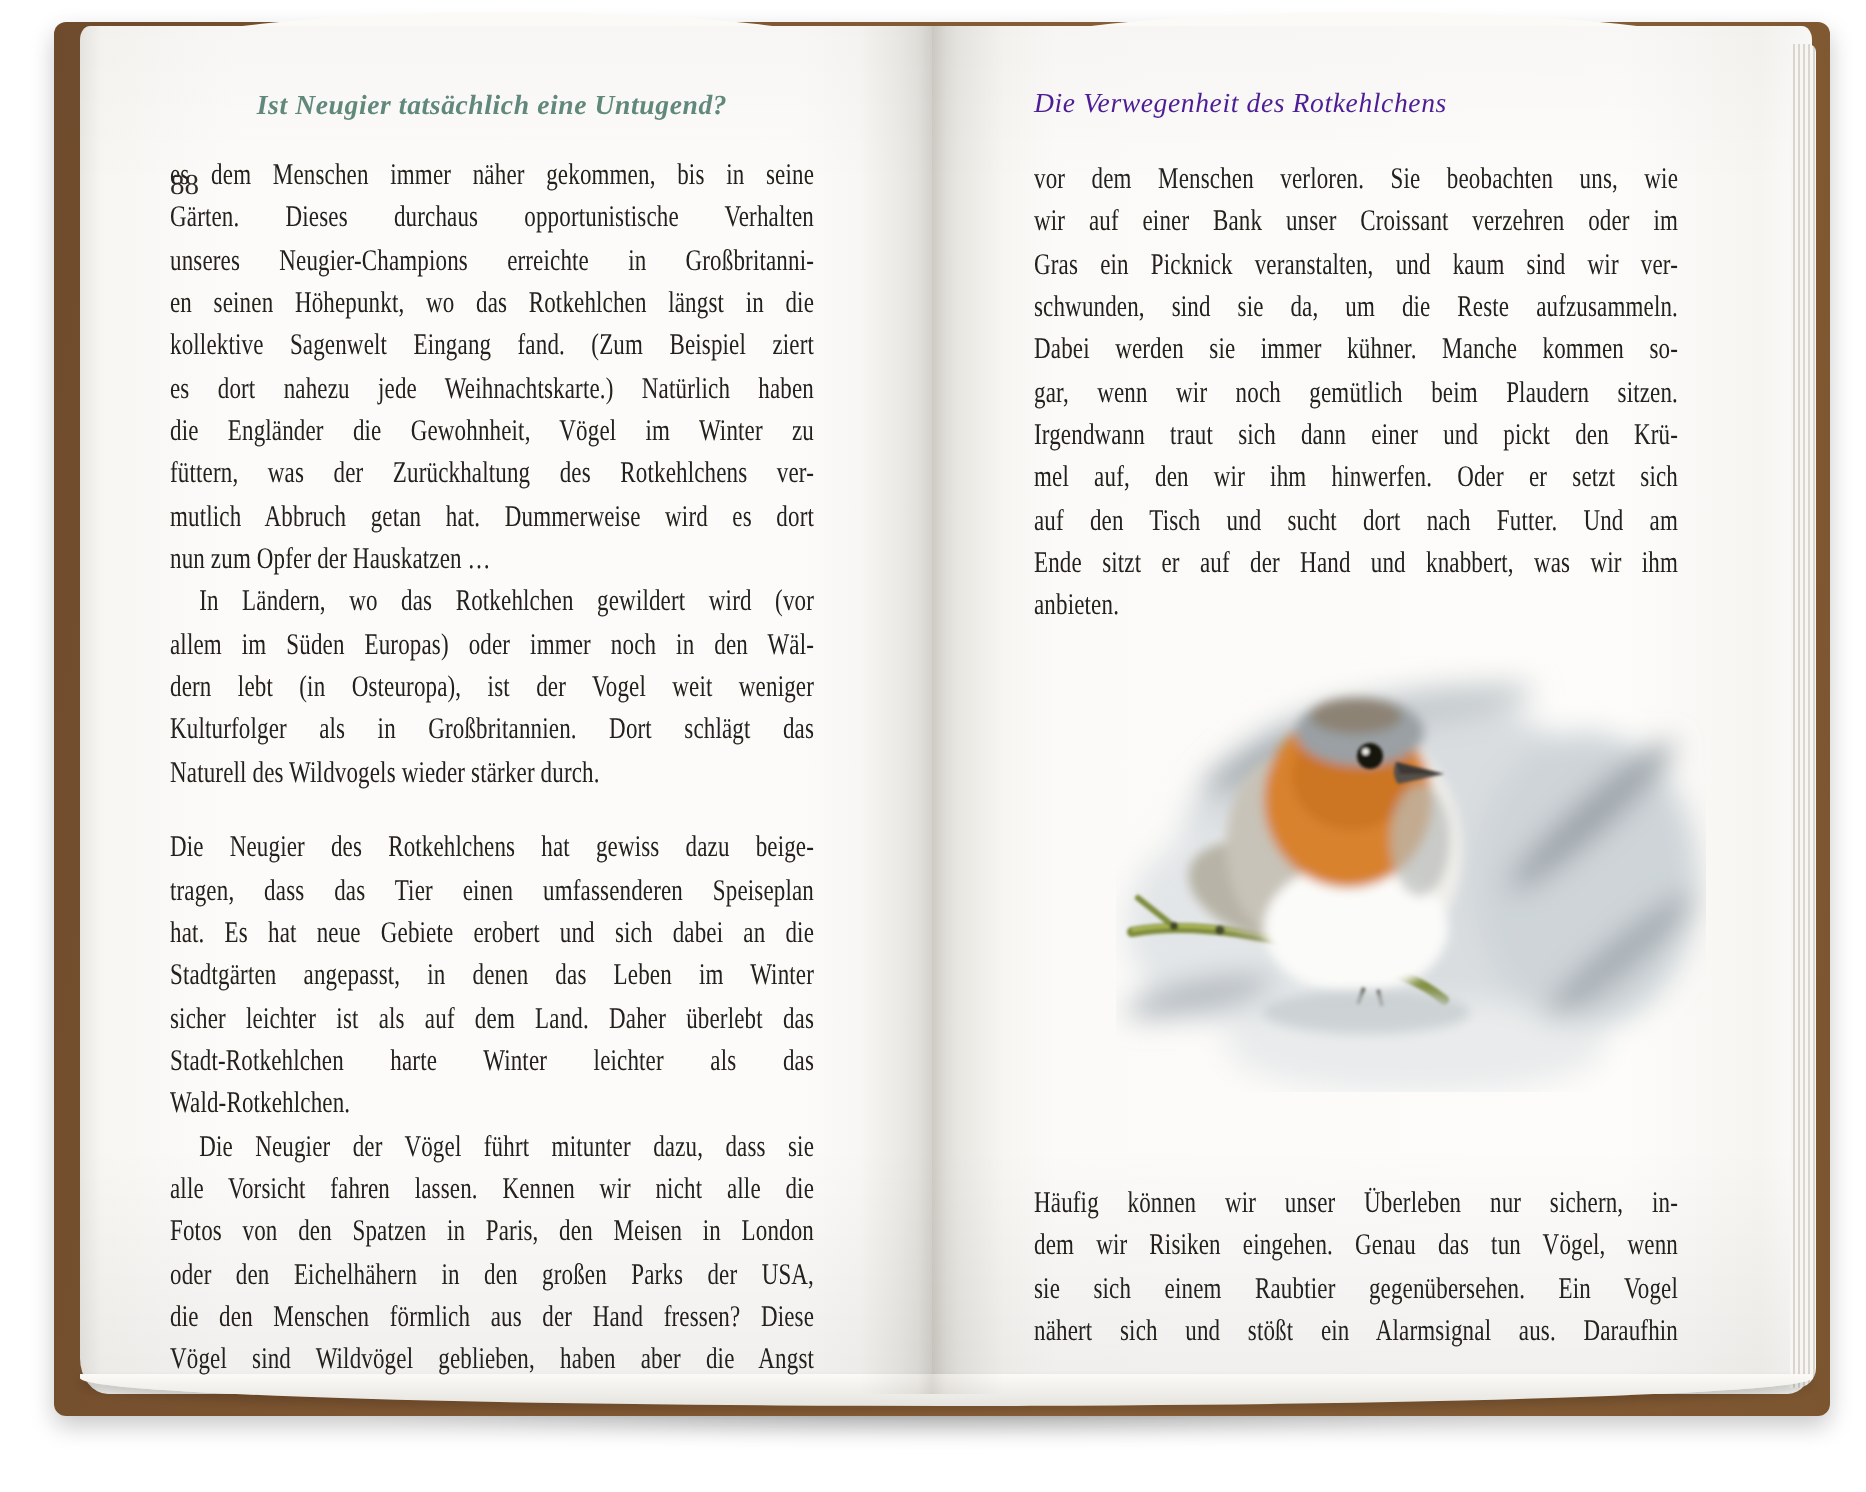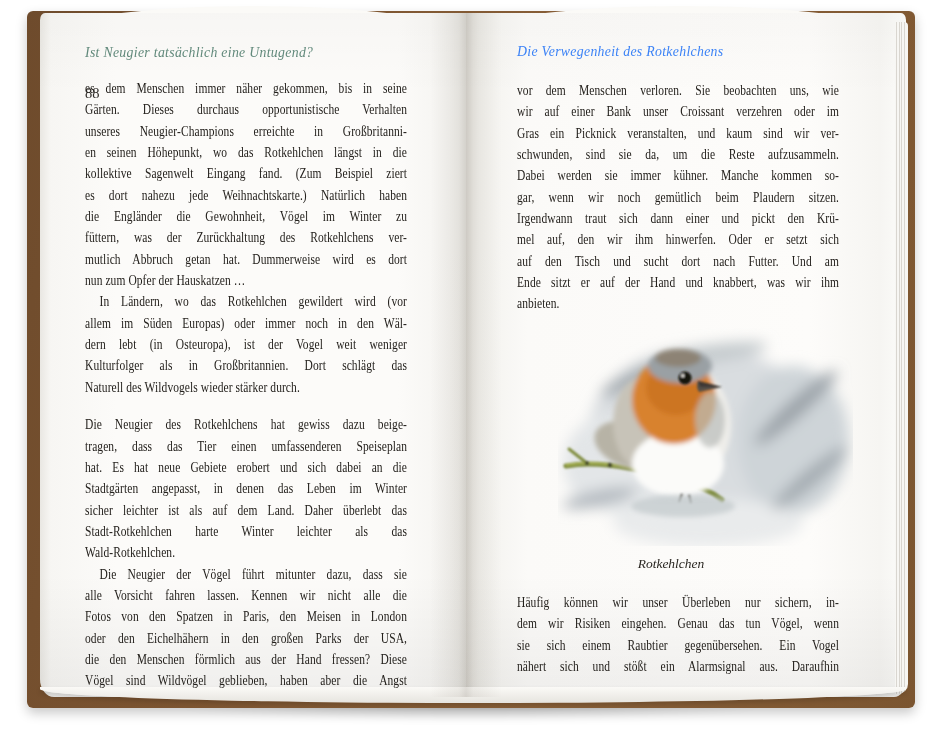--- a/index.html
+++ b/index.html
@@ -64,22 +64,22 @@
     position:absolute;left:430px;top:13px;width:72px;height:684px;pointer-events:none;
     background:linear-gradient(to right, rgba(110,100,85,0) 0%, rgba(110,100,85,0.10) 40%, rgba(85,75,60,0.17) 50%, rgba(110,100,85,0.10) 60%, rgba(110,100,85,0) 100%);
   }
 
   
   .pagenum{position:absolute;font-size:14.5px;color:#2e2b27;margin-top:35px;}
   #pagenum-left{left:85px;top:50px;}
   #pagenum-right{left:514px;width:322px;text-align:right;top:48px;}
 
   .running-header{position:absolute;font-style:italic;font-size:13.8px;letter-spacing:0.3px;}
-  #header-left{left:85px;top:45px;width:322px;text-align:left;color:#61897b;}
-  #header-right{left:517px;top:44px;width:322px;text-align:left;color:#3b82f6;}
+  #header-left{left:85px;top:45px;width:322px;text-align:center;color:#61897b;font-weight:bold;}
+  #header-right{left:517px;top:44px;width:322px;text-align:left;color:#4c1d95;}
 
   .textblock{
     position:absolute;width:420px;transform:scaleX(0.7667);transform-origin:0 0;
     font-size:15px;line-height:21.35px;color:#24211d;letter-spacing:0.1px;
   }
   #body-left{left:85px;top:78px;}
   #body-right-top{left:517px;top:80px;}
   #body-right-bottom{left:517px;top:592px;}
 
   .para{margin:0;}
@@ -223,21 +223,20 @@
           <path d="M140,53 L164,59 L141,64 C138.5,60.5 138.5,56.5 140,53 Z" fill="#55504a"></path>
           <path d="M140,53 L164,59 L142,59 Z" fill="#3d3934"></path>
           <path d="M124,166 l-3,8 M131,167 l2,8" stroke="#3a342c" stroke-width="2" fill="none"></path>
         </g>
         <g filter="url(#soft2)">
           <ellipse cx="125" cy="178" rx="52" ry="11" fill="#c7cdd0" opacity="0.8"></ellipse>
         </g>
       </g>
     </svg>
   </div>
-  <div id="caption">Rotkehlchen</div>
 
   <div id="body-right-bottom" class="textblock">
       <div class="para">
         <div class="line just">Häufig können wir unser Überleben nur sichern, in-</div>
         <div class="line just">dem wir Risiken eingehen. Genau das tun Vögel, wenn</div>
         <div class="line just">sie sich einem Raubtier gegenübersehen. Ein Vogel</div>
         <div class="line just">nähert sich und stößt ein Alarmsignal aus. Daraufhin</div>
       </div>
     </div>
 

